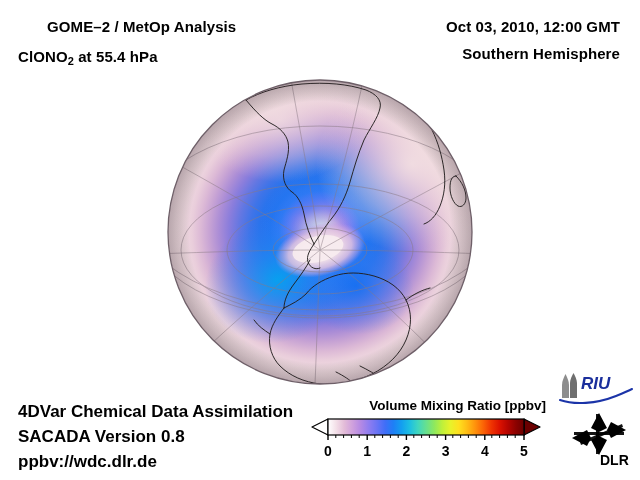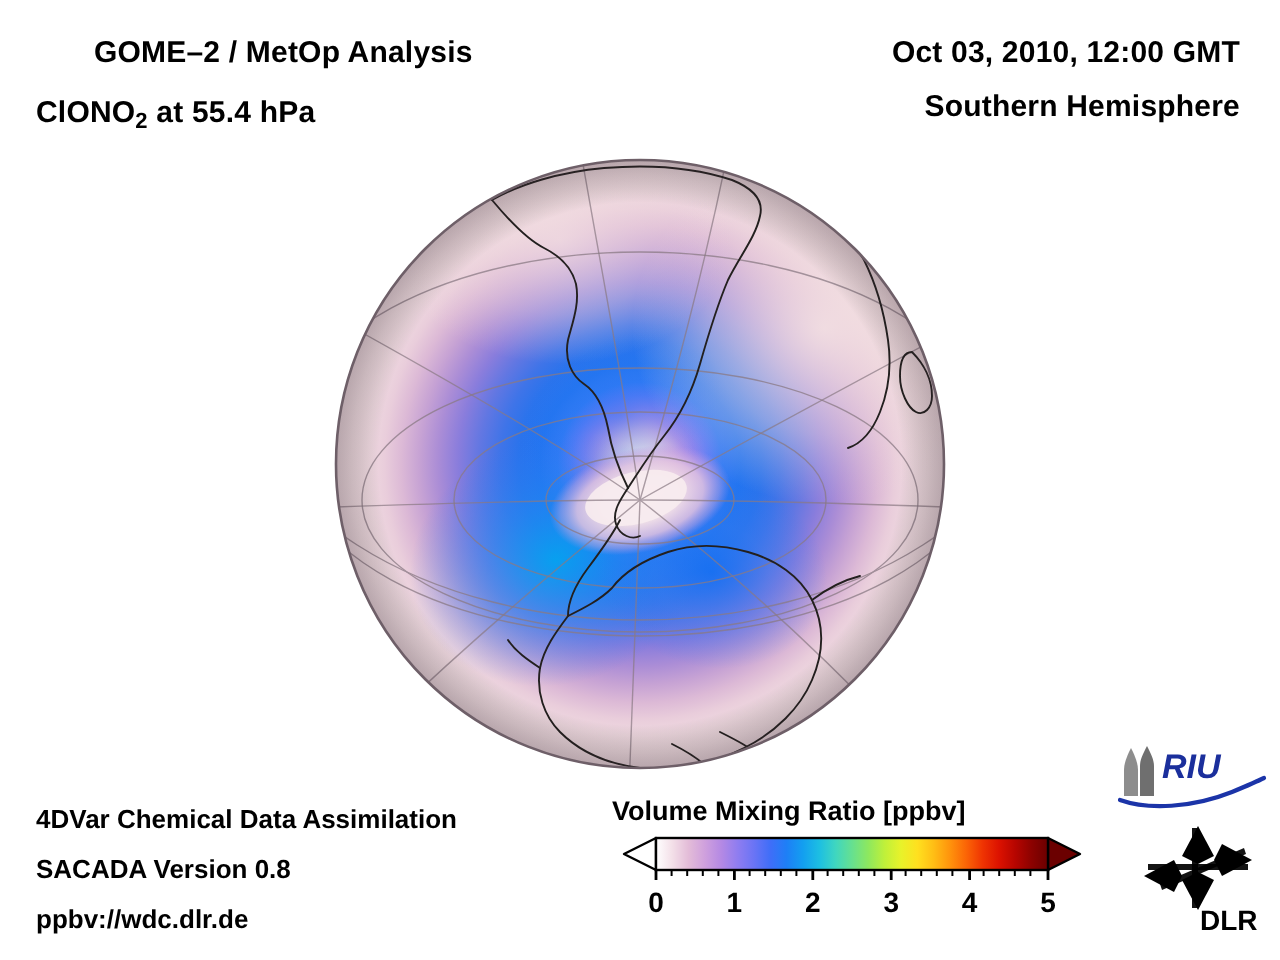--- a/index.html
+++ b/index.html
@@ -12,27 +12,27 @@
   .hdr{position:absolute;font-weight:bold;font-size:15px;letter-spacing:.1px;white-space:nowrap;}
   #title-line1{left:18px;top:18px;margin-left:29px;}
   #title-line2{left:18px;top:48px;}
   #date-line{right:20px;top:18px;text-align:right;}
   #hemi-line{right:20px;top:45px;text-align:center;}
   #title-line2 sub{font-size:11px;vertical-align:-3px;}
 
   #globe-wrap{position:absolute;left:160px;top:72px;width:320px;height:320px;}
   #globe-svg{display:block;}
 
-  .foot{position:absolute;left:18px;font-weight:bold;font-size:13px;white-space:nowrap;}
+  .foot{position:absolute;left:18px;font-weight:bold;font-size:17px;white-space:nowrap;}
   #foot1{top:402px;}
   #foot2{top:427px;}
   #foot3{top:452px;}
 
   #cbar-block{position:absolute;left:306px;top:398px;width:240px;height:78px;}
-  #cbar-title{position:absolute;left:0;top:0;width:240px;text-align:left;
+  #cbar-title{position:absolute;left:0;top:0;width:240px;text-align:right;
               font-weight:bold;font-size:13.5px;white-space:nowrap;}
   #cbar-svg{position:absolute;left:0;top:19px;}
   #cbar-ticklabels{position:absolute;left:0;top:45px;width:240px;height:20px;}
   .ticklabel{position:absolute;font-weight:bold;font-size:14px;transform:translateX(-50%);top:0;}
 
   #logo-riu{position:absolute;left:556px;top:372px;width:78px;height:34px;}
   #logo-dlr{position:absolute;left:566px;top:410px;width:66px;height:58px;}
 </style>
 </head>
 <body>

